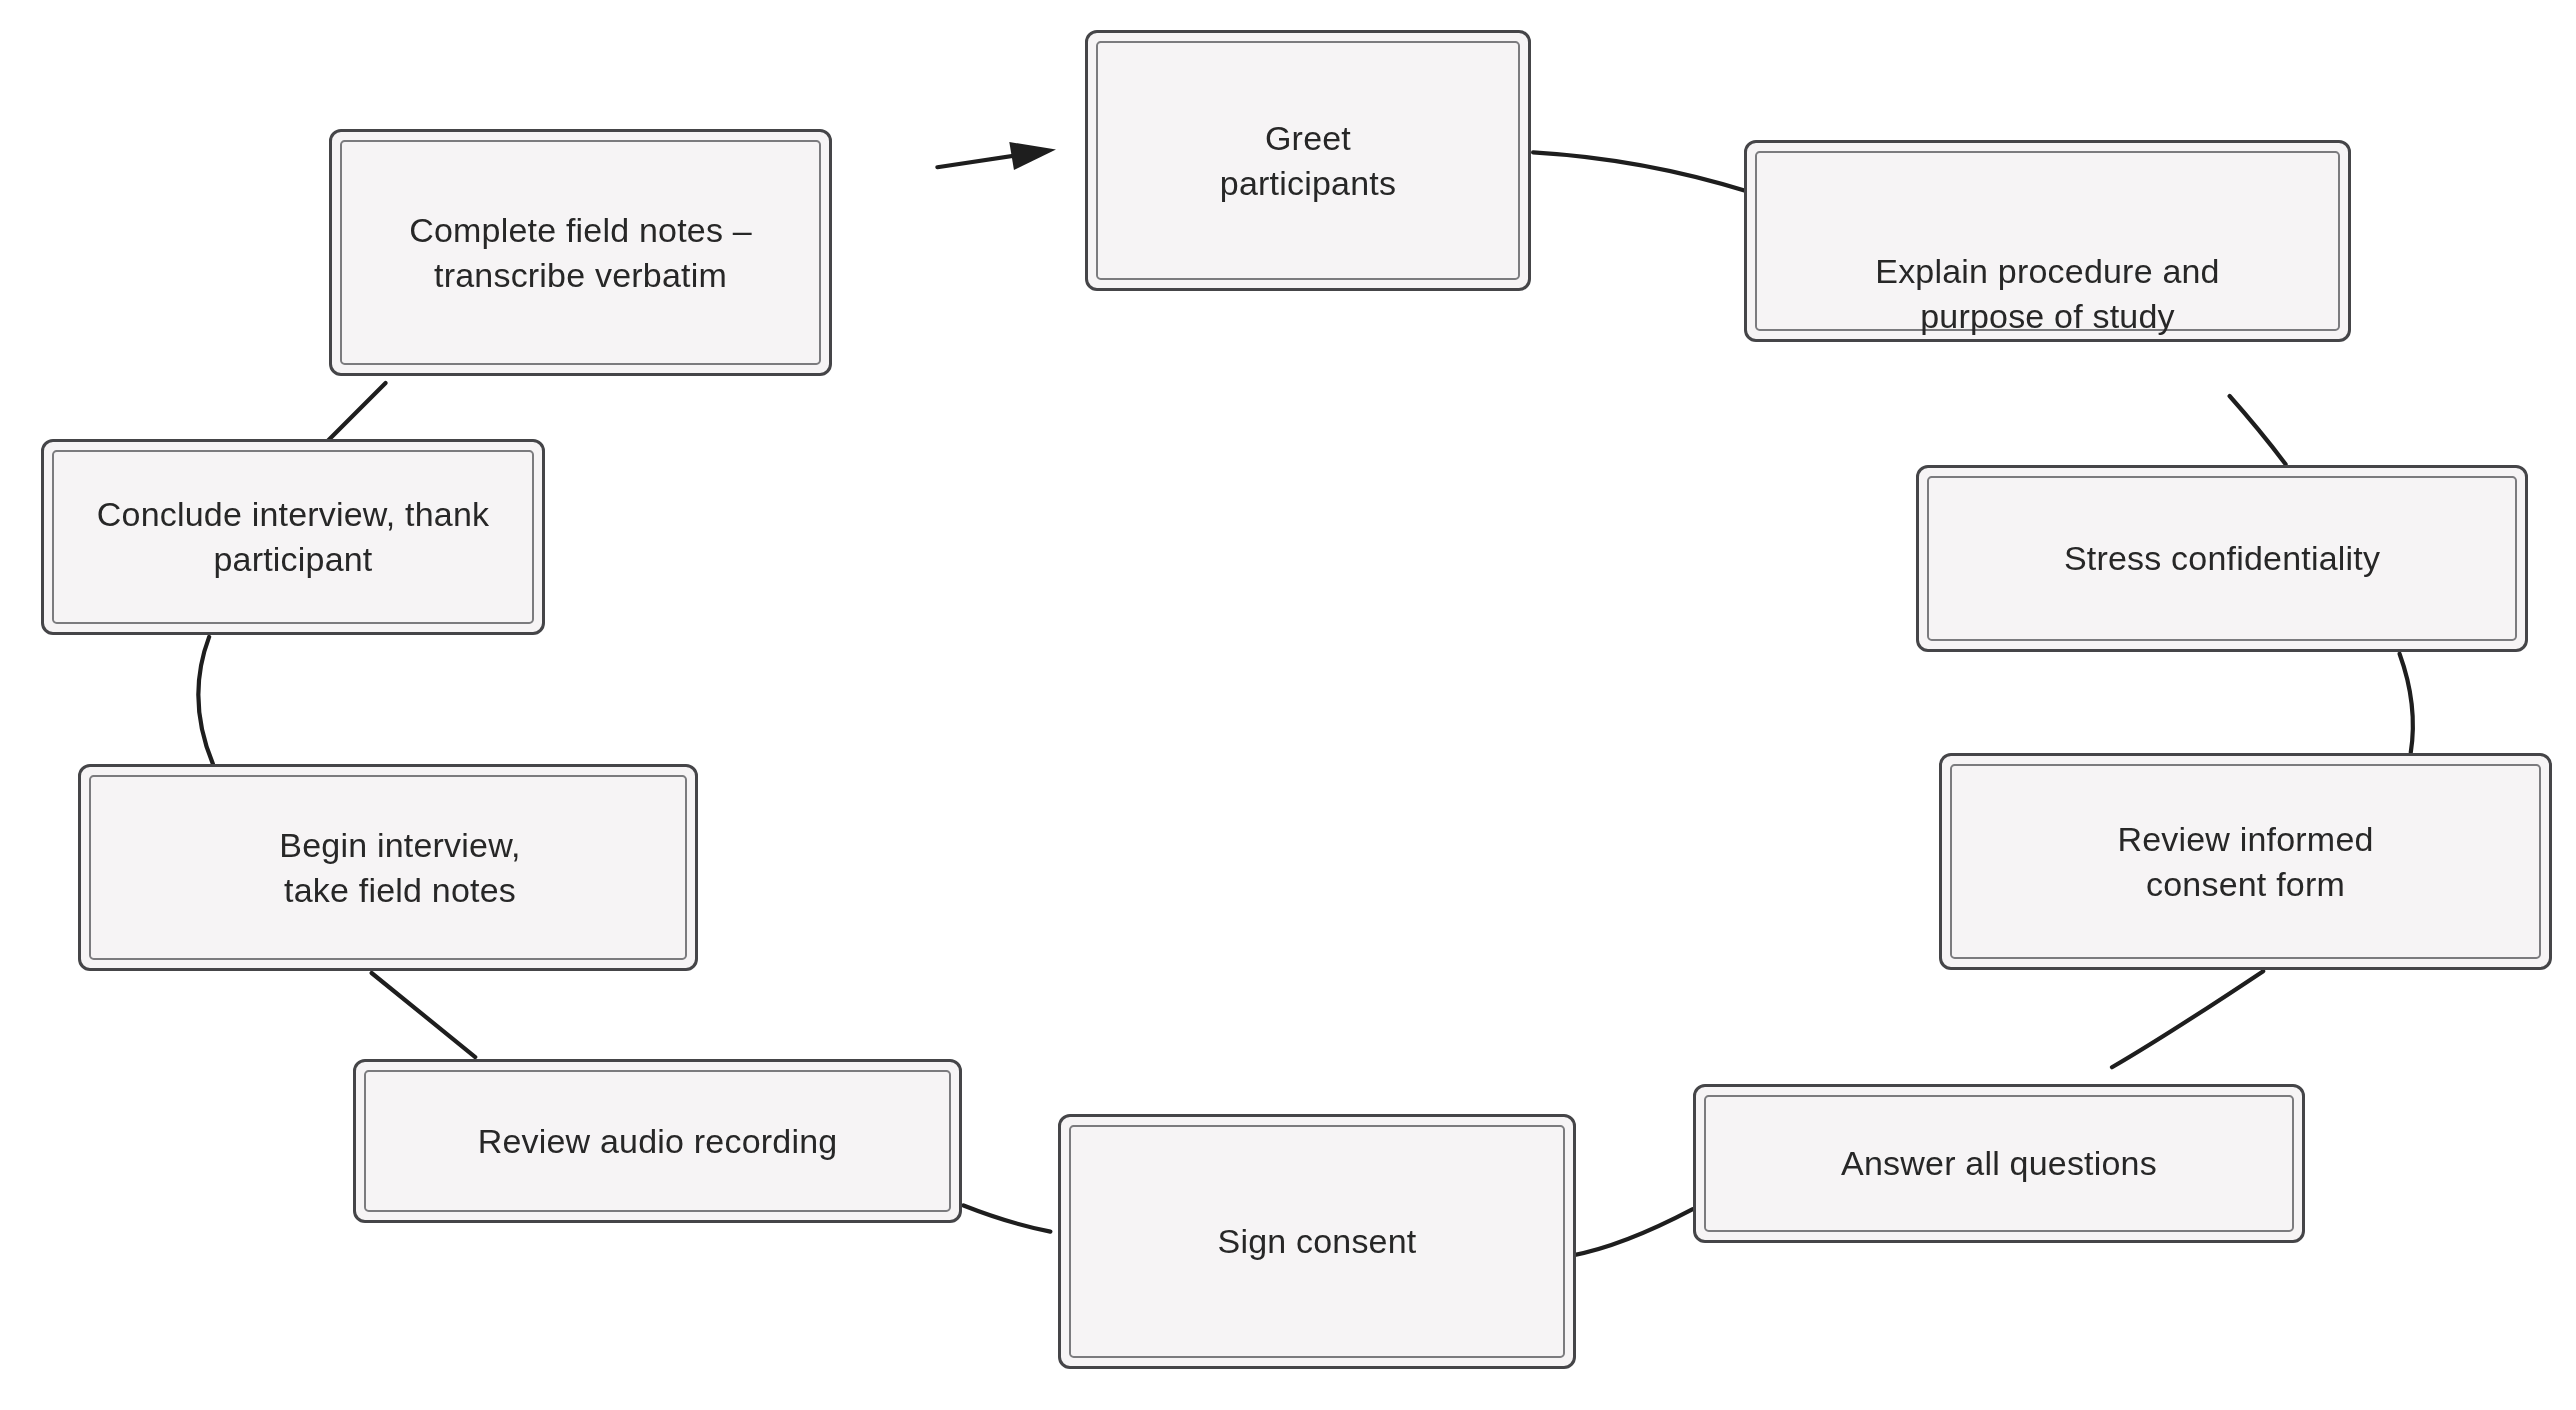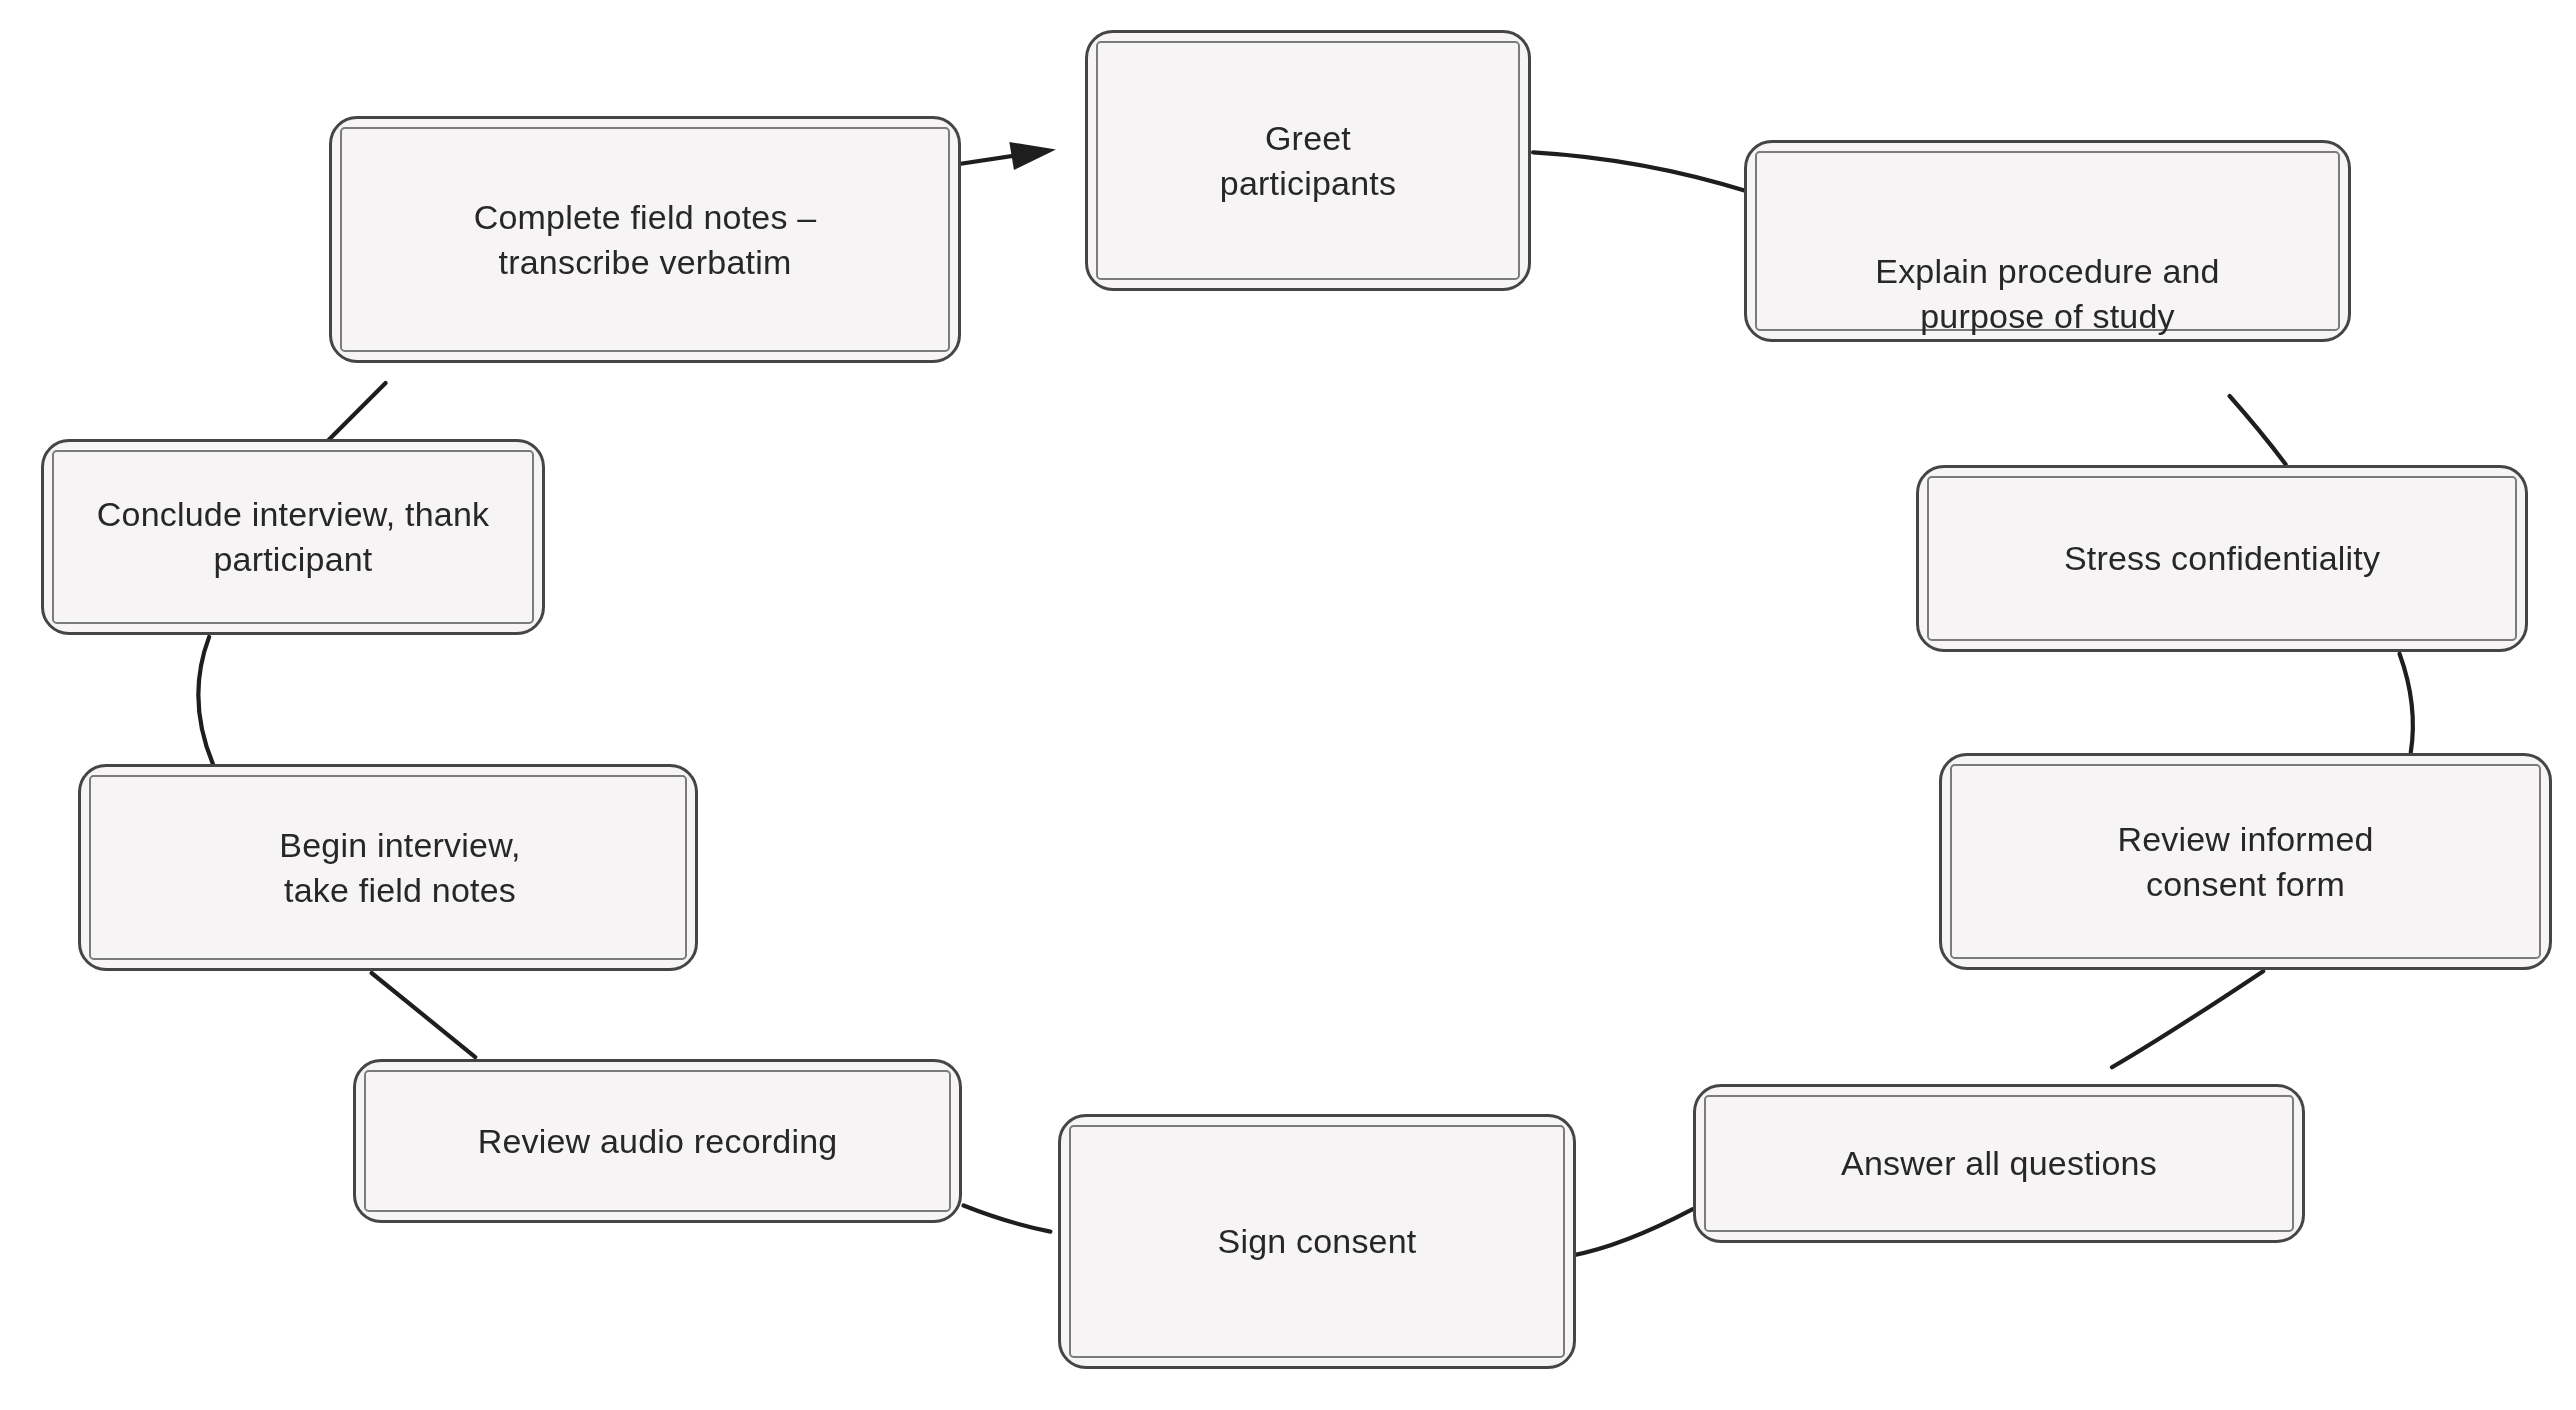--- a/index.html
+++ b/index.html
@@ -20,21 +20,21 @@
     left: 0;
     top: 0;
     width: 2576px;
     height: 1411px;
   }
   .node {
     position: absolute;
     box-sizing: border-box;
     background: #f6f4f5;
     border: 3.7px solid #454548;
-    border-radius: 28px;
+    border-radius: 12px;
     display: flex;
     align-items: center;
     justify-content: center;
     text-align: center;
   }
   .node::before {
     content: "";
     position: absolute;
     top: 8.4px; left: 8.4px; right: 8.4px; bottom: 8.4px;
     border: 2.8px solid #7b7b7e;
@@ -53,21 +53,21 @@
   
   .n-greet    { left: 1085px; top: 30px;   width: 446px; height: 261px; }
   .n-explain  { left: 1744px; top: 140px;  width: 607px; height: 202px; align-items: flex-end; }
   .n-stress   { left: 1916px; top: 465px;  width: 612px; height: 187px; }
   .n-review   { left: 1939px; top: 753px;  width: 613px; height: 217px; }
   .n-answer   { left: 1693px; top: 1064px; width: 612px; height: 159px; margin-top: 20px; }
   .n-sign     { left: 1050px; top: 1114px; width: 518px; height: 255px; margin-left: 8px; }
   .n-start    { left: 353px;  top: 1059px; width: 609px; height: 164px; }
   .n-begin    { left: 78px;   top: 764px;  width: 620px; height: 207px; padding-left: 24px; }
   .n-conclude { left: 41px;   top: 439px;  width: 504px; height: 196px; }
-  .n-complete { left: 329px;  top: 116px;  width: 632px; height: 247px; }
+  .n-complete { left: 329px;  top: 129px;  width: 503px; height: 247px; }
 </style>
 </head>
 <body>
 
 <div class="canvas">
 
   <svg class="connectors" viewBox="0 0 2759 1511" xmlns="http://www.w3.org/2000/svg">
     <g fill="none" stroke="#1e1e1e" stroke-width="4.5" stroke-linecap="round">
       <path d="M 1642 163 Q 1760 170 1872 205"></path>
       <path d="M 2388 424 Q 2420 460 2448 497"></path>

